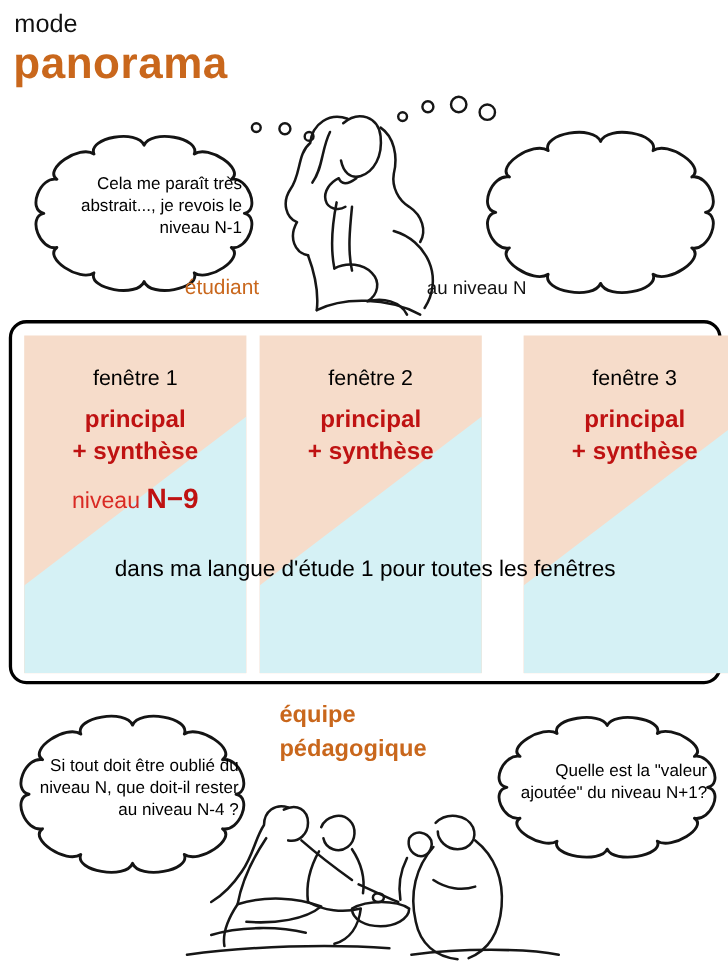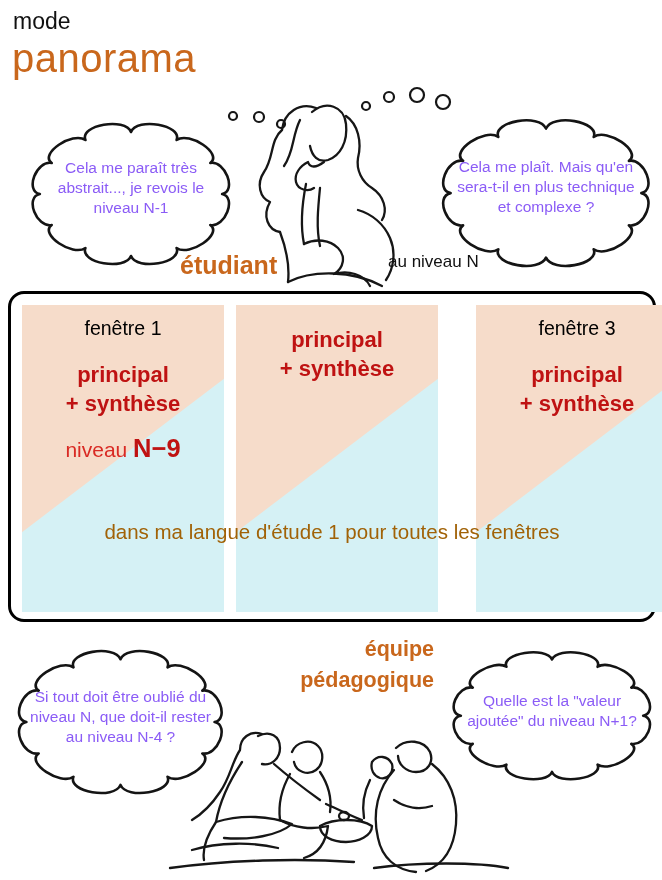--- a/index.html
+++ b/index.html
@@ -3,56 +3,56 @@
 <meta charset="utf-8">
 <style>
   html,body{margin:0;padding:0}
   body{
     width:662px;height:880px;position:relative;overflow:hidden;
     background:#fff;font-family:"Liberation Sans",sans-serif;color:#111;
   }
   .abs{position:absolute}
   
   .mode-label{left:13px;top:8px;font-size:23px;color:#111}
-  .page-title{left:12px;top:36px;font-size:40px;font-weight:normal;color:var(--orange);letter-spacing:.5px}
+  .page-title{left:12px;top:36px;font-size:40px;font-weight:bold;color:var(--orange);letter-spacing:.5px}
   
   .cloud{position:absolute}
   .cloud svg{position:absolute;inset:0;width:100%;height:100%;overflow:visible}
   .cloud .cloud-txt{
     position:absolute;display:flex;align-items:center;justify-content:center;
-    text-align:center;font-size:15.5px;line-height:1.28;color:#8b5cf6;
+    text-align:right;font-size:15.5px;line-height:1.28;color:#000000;
   }
   
-  .etudiant-label{left:180px;top:251px;font-size:25px;font-weight:bold;color:var(--orange)}
+  .etudiant-label{left:168px;top:251px;font-size:19px;font-weight:normal;color:var(--orange)}
   .au-niveau-label{left:388px;top:252px;font-size:17px;color:#111}
   
   .panel{
     left:8px;top:291px;width:648px;height:331px;box-sizing:border-box;
     border:3px solid #000;border-radius:16px;background:#fff;
   }
   .win{
     position:absolute;top:11px;width:202px;height:307px;background:var(--peach);
     overflow:hidden;text-align:center;z-index:1;
   }
   .win .blue-tri{
     position:absolute;inset:0;background:var(--light-blue);
     clip-path:polygon(0 74%,100% 24%,100% 100%,0 100%);
   }
   .win .win-content{position:relative;z-index:2}
-  .win-title{font-size:19.5px;color:#000;padding-top:12px}
-  .win-main{font-size:22px;font-weight:bold;color:var(--dark-red);line-height:1.32;margin-top:20px}
+  .win-title{font-size:19.5px;color:#000;padding-top:28px}
+  .win-main{font-size:22px;font-weight:bold;color:var(--dark-red);line-height:1.32;margin-top:10px}
   .win-level{margin-top:16px;font-size:21px;color:var(--red)}
   .win-level b{font-size:25.5px;color:var(--dark-red)}
   .panel-footer{
-    position:absolute;left:0;right:0;top:226px;z-index:3;
-    text-align:center;font-size:20.5px;color:#a16207;
+    position:absolute;left:0;right:0;top:212px;z-index:3;
+    text-align:center;font-size:20.5px;color:#000000;
   }
   
   .equipe-label{
-    left:254px;top:634px;width:180px;text-align:right;
+    left:254px;top:634px;width:180px;text-align:left;
     font-size:21.5px;font-weight:bold;color:var(--orange);line-height:1.42;
   }
   .drawing{position:absolute;pointer-events:none}
   .drawing svg{width:100%;height:100%;overflow:visible}
   .line-art{fill:none;stroke:var(--ink);stroke-width:2.3;stroke-linecap:round;stroke-linejoin:round}
 </style>
 </head>
 <body>
 
 <div class="abs mode-label">mode</div>
@@ -62,21 +62,20 @@
   <svg viewBox="0 0 220 150" preserveAspectRatio="none">
     <path vector-effect="non-scaling-stroke" fill="#fff" stroke="#141414" stroke-width="2.6" stroke-linejoin="round" d="M202,78 C217,75 205,44 190,47 C203,38 169,15 156,24 C162,9 116,1 110,16 C104,1 58,9 64,24 C51,15 17,38 30,47 C14.5,44 2.5,75 18,78 C2.5,81 14.5,112 30,109 C17,118 51,141 64,132 C58,147 104,155 110,140 C116,155 162,147 156,132 C169,141 203,118 190,109 C205,112 217,81 202,78 Z"></path>
   </svg>
   <div class="cloud-txt" style="left:20px;right:20px;top:26px;bottom:32px">Cela me paraît très abstrait..., je revois le niveau N-1</div>
 </div>
 
 <div class="cloud" style="left:432px;top:112px;width:228px;height:156px">
   <svg viewBox="0 0 220 150" preserveAspectRatio="none">
     <path vector-effect="non-scaling-stroke" fill="#fff" stroke="#141414" stroke-width="2.6" stroke-linejoin="round" d="M202,78 C217,75 205,44 190,47 C203,38 169,15 156,24 C162,9 116,1 110,16 C104,1 58,9 64,24 C51,15 17,38 30,47 C14.5,44 2.5,75 18,78 C2.5,81 14.5,112 30,109 C17,118 51,141 64,132 C58,147 104,155 110,140 C116,155 162,147 156,132 C169,141 203,118 190,109 C205,112 217,81 202,78 Z"></path>
   </svg>
-  <div class="cloud-txt" style="left:22px;right:22px;top:28px;bottom:34px">Cela me plaît. Mais qu'en sera-t-il en plus technique et complexe ?</div>
 </div>
 
 <div class="drawing" style="left:212px;top:90px;width:255px;height:202px">
   <svg viewBox="0 0 255 202">
     <g fill="none" stroke="#161616" stroke-width="2.2">
       <circle cx="21" cy="26" r="4"></circle>
       <circle cx="47" cy="27" r="5"></circle>
       <circle cx="69" cy="34" r="4"></circle>
       <circle cx="154" cy="16" r="4"></circle>
       <circle cx="177" cy="7" r="5"></circle>
@@ -114,20 +113,21 @@
       <div class="win-level">
         <span>niveau</span>
         <b>N−9</b>
       </div>
     </div>
   </div>
 
   <div class="win" style="left:225px">
     <div class="blue-tri"></div>
     <div class="win-content">
+      <div class="win-title">fenêtre 2</div>
       <div class="win-main">
         <div>principal</div>
         <div>+ synthèse</div>
       </div>
     </div>
   </div>
 
   <div class="win" style="left:465px">
     <div class="blue-tri"></div>
     <div class="win-content">

